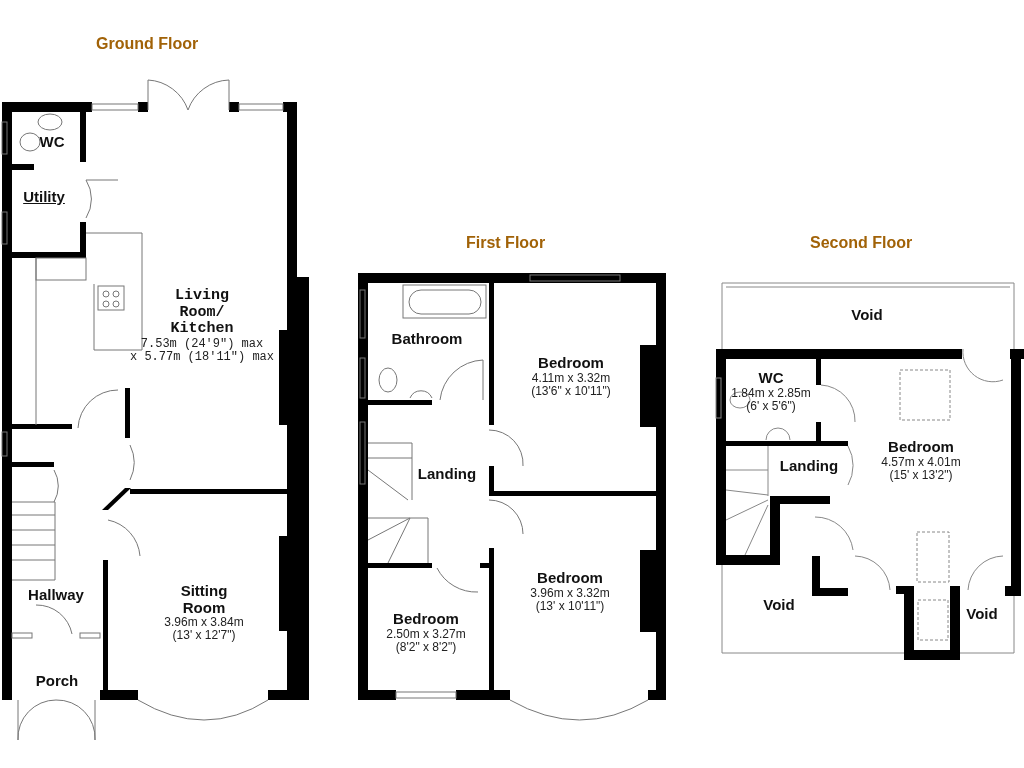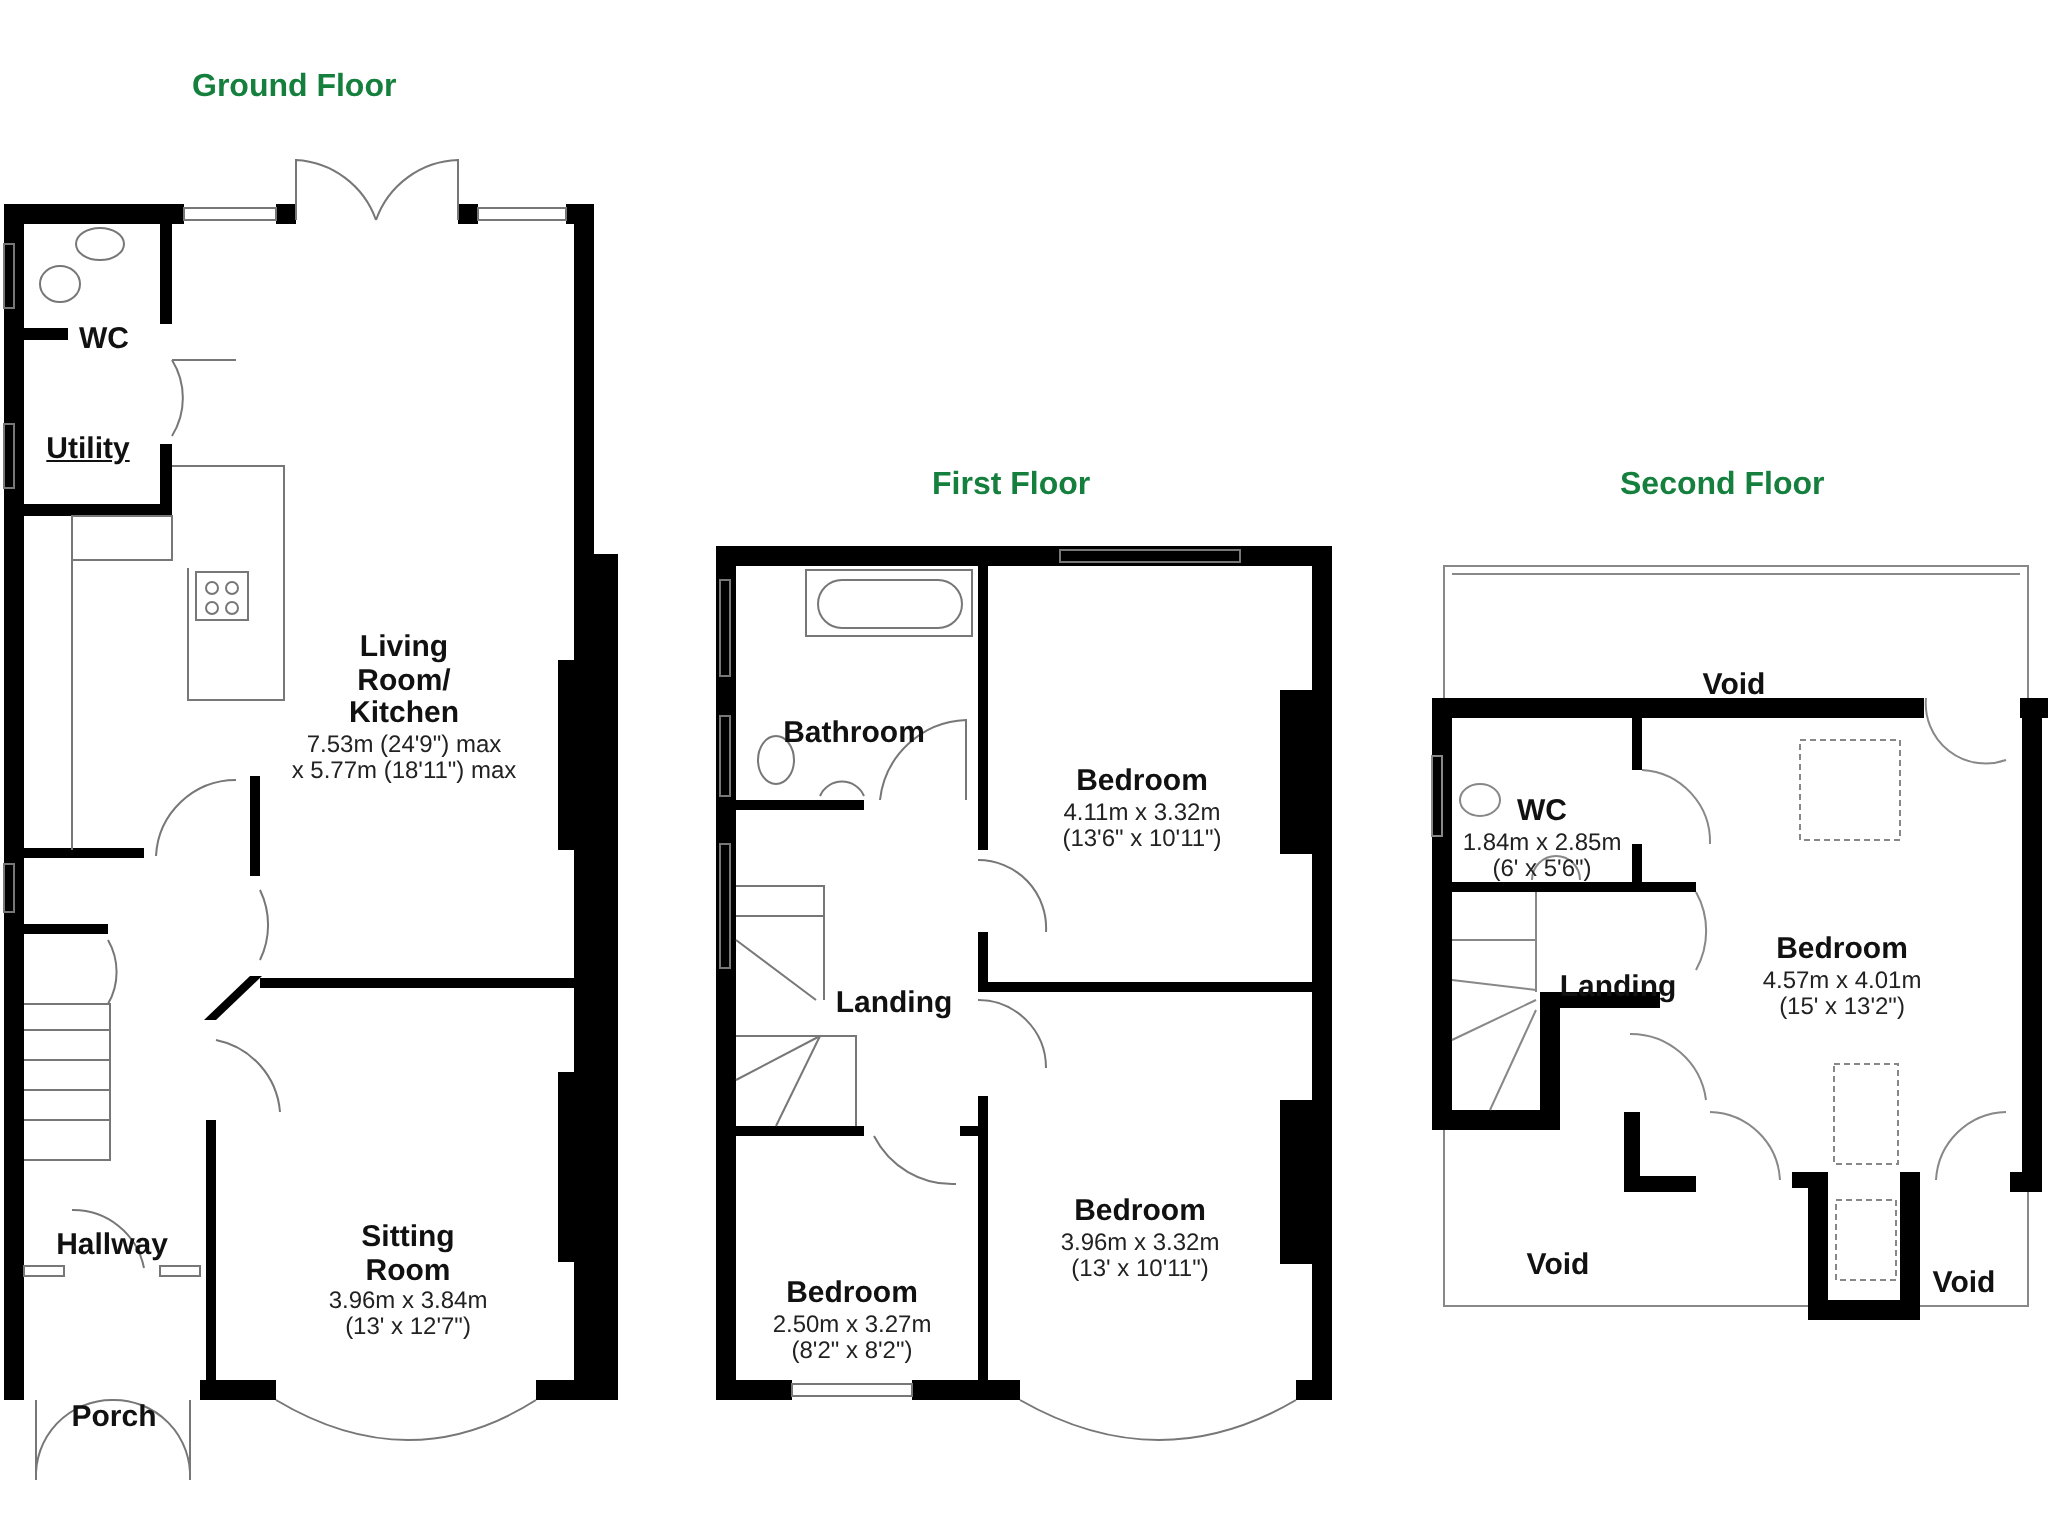--- a/index.html
+++ b/index.html
@@ -1,19 +1,19 @@
 <!DOCTYPE html>
 <html><head>
 <meta charset="utf-8">
 <style>
   html, body { margin:0; padding:0; background:#ffffff; }
   body { width:1024px; height:768px; position:relative; overflow:hidden; font-family:"Liberation Sans", sans-serif; }
   svg.plan { position:absolute; left:0; top:0; }
-  .floor-title { position:absolute; font-weight:bold; font-size:16px; color:#15803d; white-space:nowrap; }
-  .room { position:absolute; text-align:center; color:#111; line-height:1.1; white-space:nowrap; transform:translateX(-50%);margin-top:28px; }
+  .floor-title { position:absolute; font-weight:bold; font-size:16px; color:#a16207; white-space:nowrap; }
+  .room { position:absolute; text-align:center; color:#111; line-height:1.1; white-space:nowrap; transform:translateX(-50%); }
   .room .name { font-weight:bold; font-size:15px; display:block; }
   .room .dim { font-size:12px; display:block; color:#222; }
 </style>
 </head>
 <body>
 
 <svg class="plan" width="1024" height="768" viewBox="0 0 1024 768">
   <g fill="#000">
 
     <rect x="2" y="102" width="10" height="598"></rect>
@@ -164,21 +164,21 @@
 <div class="floor-title" style="left:96px; top:35px;">Ground Floor</div>
 <div class="floor-title" style="left:466px; top:234px;">First Floor</div>
 <div class="floor-title" style="left:810px; top:234px;">Second Floor</div>
 
 <div class="room" style="left:52px; top:134px;">
     <span class="name">WC</span>
   </div>
 <div class="room" style="left:44px; top:189px;text-decoration:underline;">
     <span class="name">Utility</span>
   </div>
-<div class="room" style="left:202px; top:288px;">
+<div class="room" style="left:202px; top:288px;font-family:Liberation Mono, monospace;">
   <span class="name">Living</span>
   <span class="name">Room/</span>
   <span class="name">Kitchen</span>
   <span class="dim">7.53m (24'9") max</span>
   <span class="dim">x 5.77m (18'11") max</span>
 </div>
 <div class="room" style="left:204px; top:583px;">
   <span class="name">Sitting</span>
   <span class="name">Room</span>
   <span class="dim">3.96m x 3.84m</span>

